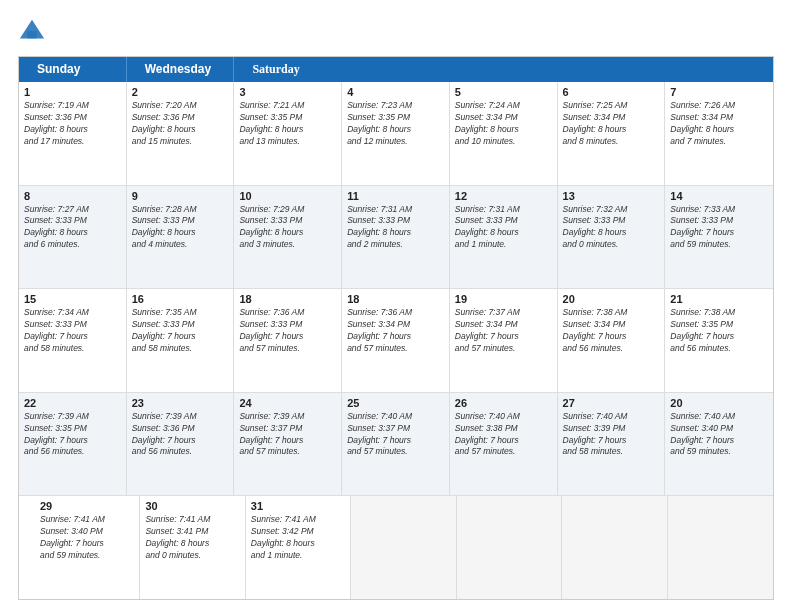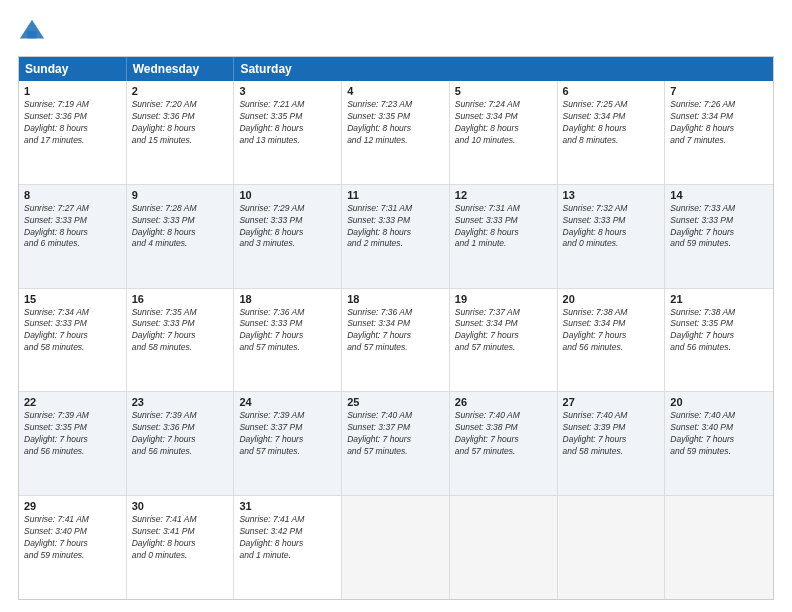--- a/index.html
+++ b/index.html
@@ -70,34 +70,35 @@
       display: grid;
       grid-template-columns: repeat(7, 1fr);
       background: #1a6bb5;
     }
     .cal-header-cell {
       color: white;
       font-size: 12px;
       font-weight: bold;
       padding: 5px 6px;
       border-right: 1px solid #4a8fd0;
-    }
-    .cal-header-cell:last-child { border-right: none; }
+      margin-left: 12px;
+    }
+    .cal-header-cell:last-child { border-right: none; font-family: Liberation Serif, serif; }
     .cal-body {
       flex: 1;
       display: flex;
       flex-direction: column;
     }
     .cal-row {
       display: grid;
       grid-template-columns: repeat(7, 1fr);
       flex: 1;
       border-bottom: 1px solid #ddd;
     }
-    .cal-row:last-child { border-bottom: none; }
+    .cal-row:last-child { border-bottom: none; margin-left: 16px; }
     .cal-cell {
       border-right: 1px solid #ddd;
       padding: 4px 5px;
       font-size: 9px;
       color: #333;
       background: #fff;
       vertical-align: top;
     }
     .cal-cell:last-child { border-right: none; }
     .cal-cell.empty { background: #f5f5f5; }

